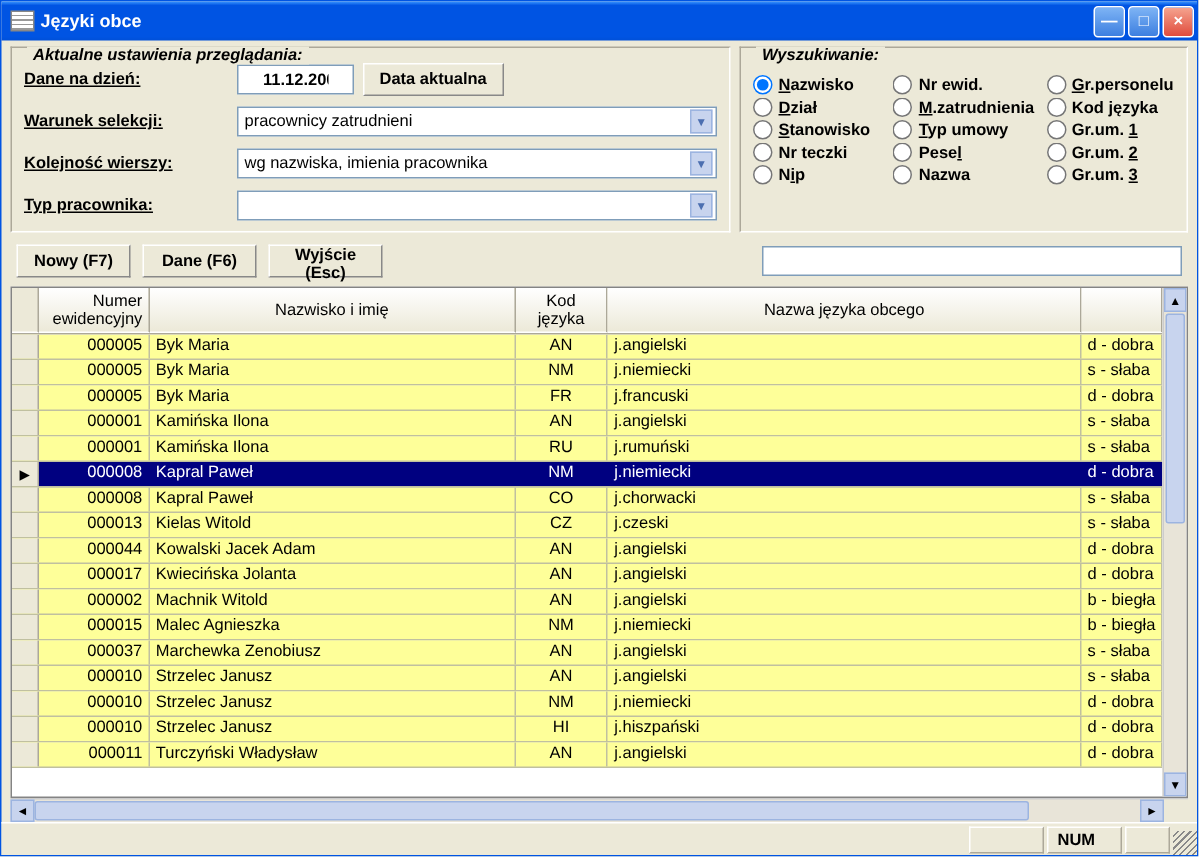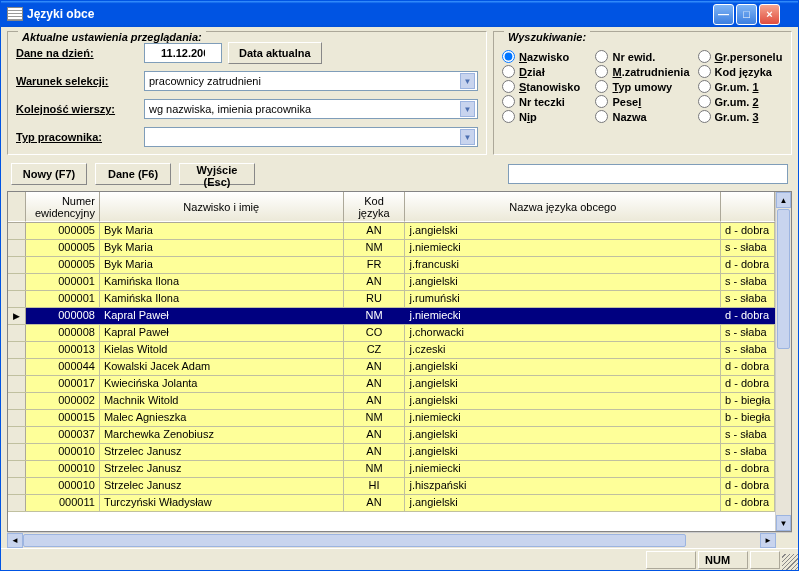--- a/index.html
+++ b/index.html
@@ -1,33 +1,33 @@
 <!DOCTYPE html>
 <html><head>
 <meta charset="utf-8">
 <style>
 * { box-sizing: border-box; margin: 0; padding: 0; }
 body { font-family: Tahoma, Arial, sans-serif; font-size: 11px; background: #ece9d8; overflow: hidden; }
 .window { width: 799px; height: 571px; border: 1px solid #0054e3; background: #ece9d8; display: flex; flex-direction: column; }
-.titlebar { height: 26px; background: linear-gradient(to bottom, #3a95ff 0%, #0054e3 10%, #0054e3 90%, #0050d8 100%); display: flex; align-items: center; padding: 0 18px 0 6px; color: #fff; font-weight: bold; font-size: 12px; }
+.titlebar { height: 26px; background: linear-gradient(to bottom, #3a95ff 0%, #0054e3 10%, #0054e3 90%, #0050d8 100%); display: flex; align-items: center; padding: 0 2px 0 6px; color: #fff; font-weight: bold; font-size: 12px; }
 .titlebar .title-icon { width: 16px; height: 14px; background: #fff; border: 1px solid #888; margin-right: 4px; display: inline-block; background: repeating-linear-gradient(to bottom, #fff 0, #fff 2px, #999 2px, #999 3px); }
 .titlebar .title { flex: 1; }
 .titlebar .win-btns { display: flex; gap: 2px; }
 .win-btn { width: 21px; height: 21px; border-radius: 3px; border: 1px solid #fff; display: flex; align-items: center; justify-content: center; font-weight: bold; font-family: Arial; cursor: pointer; font-size: 11px; }
 .win-min { background: linear-gradient(#7eb4f5, #3d7fe0); color: #fff; }
 .win-max { background: linear-gradient(#7eb4f5, #3d7fe0); color: #fff; }
 .win-close { background: linear-gradient(#f5a48f, #e04c3d); color: #fff; }
 .content { flex: 1; padding: 4px 6px 0 6px; display: flex; flex-direction: column; overflow: hidden; }
 .top-panels { display: flex; gap: 6px; }
 .panel { border: 1px solid #fff; border-top-color: #aca899; border-left-color: #aca899; padding: 4px 8px 6px 8px; position: relative; background: #ece9d8; }
 .panel-left { flex: 0 0 480px; }
 .panel-right { flex: 1; }
 .panel-title { position: absolute; top: -1px; left: 10px; background: #ece9d8; padding: 0 4px; font-weight: bold; font-style: italic; }
 .form-row { display: flex; align-items: center; margin-top: 6px; height: 22px; }
-.form-label { width: 128px; font-weight: bold; text-decoration: underline; }
+.form-label { width: 142px; font-weight: bold; text-decoration: underline; }
 .text-input { height: 20px; border: 1px solid #7f9db9; background: #fff; padding: 0 16px; font-family: inherit; font-size: 11px; }
 .date-input { width: 78px; font-weight: bold; text-align: center; }
 .btn { height: 22px; border: 1px solid #888; background: #ece9d8; border-top-color: #fff; border-left-color: #fff; font-family: inherit; font-size: 11px; padding: 0 10px; cursor: pointer; font-weight: bold; }
 .combo { flex: 1; height: 20px; border: 1px solid #7f9db9; background: #fff; display: flex; align-items: center; padding: 0 2px 0 4px; cursor: pointer; gap: 35px; }
 .combo span { flex: 1; }
 .combo-arrow { width: 15px; height: 16px; background: #c8d4ee; border: 1px solid #9cb4e0; display: flex; align-items: center; justify-content: center; font-size: 8px; color: #4c6fb0; }
 .search-grid { display: grid; grid-template-columns: repeat(3, 1fr); gap: 2px 8px; margin-top: 14px; }
 .radio-item { display: flex; align-items: center; gap: 4px; font-weight: bold; white-space: nowrap; cursor: pointer; }
 .radio-item input { margin: 0; cursor: pointer; }
 .radio-item .u { text-decoration: underline; }

